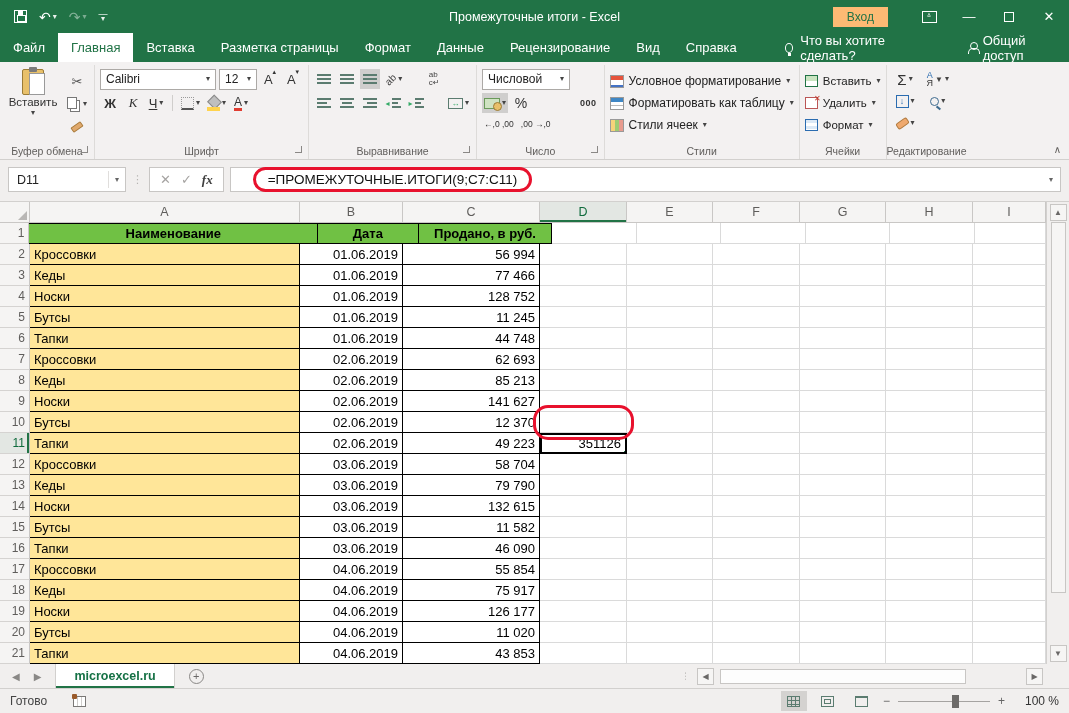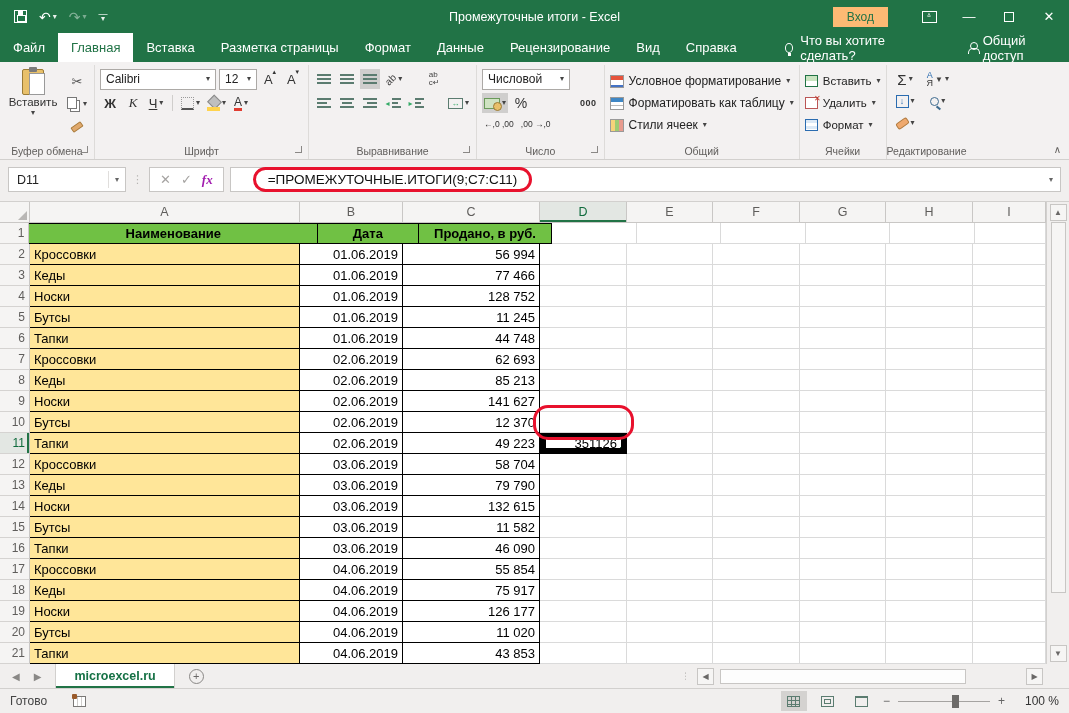--- a/index.html
+++ b/index.html
@@ -116,21 +116,21 @@
   .collapse{position:absolute;right:8px;bottom:4px;color:#605e5c;font-size:10px;cursor:pointer;}
 
   
   .fbar{height:42px;background:#f1efee;border-bottom:1px solid #d2d0ce;display:flex;align-items:center;padding:5px 8px 7px 8px;gap:6px;}
   .namebox{width:118px;height:25px;background:#fff;border:1px solid #c8c6c4;display:flex;align-items:center;font-size:12.5px;color:#222;}
   .namebox .nb{flex:1;padding-left:8px;}
   .namebox .nbsep{width:1px;height:17px;background:#e0dedc;}
   .namebox .caret{padding:0 6px;color:#666;}
   .vdots{color:#b5b3b1;font-size:11px;letter-spacing:0;line-height:.5;}
   .fbtns{display:flex;align-items:center;gap:10px;background:#fff;border:1px solid #c8c6c4;height:25px;padding:0 10px;color:#a5a3a1;font-size:13px;}
-  .fx{font-family:"Liberation Serif",serif;font-style:italic;color:#a21caf;font-weight:bold;}
+  .fx{font-family:"Liberation Serif",serif;font-style:italic;color:#404040;font-weight:bold;}
   .finput{flex:1;height:25px;background:#fff;border:1px solid #c8c6c4;display:flex;align-items:center;position:relative;font-size:13px;color:#111;}
   .fring{display:inline-block;border:3px solid #e8112d;border-radius:14px;padding:2px 12px;margin-left:22px;white-space:nowrap;font-size:13.5px;}
   .finput .caret{position:absolute;right:7px;color:#666;}
 
   
   .gridwrap{position:relative;height:462px;display:flex;}
   .gridmain{position:relative;width:1046px;}
   .colheads{display:flex;height:21px;}
   .corner{width:30px;height:21px;background:#f5f4f3;border-right:1px solid #c9c7c5;border-bottom:1px solid #c9c7c5;position:relative;}
   .corner:after{content:"";position:absolute;right:2px;bottom:2px;border-left:9px solid transparent;border-bottom:9px solid #b9b7b5;}
@@ -141,21 +141,21 @@
   .row-h{width:30px;border-right:1px solid #c9c7c5;border-bottom:1px solid #d5d3d1;background:#f5f4f3;
          font-size:12px;color:#5f5d5b;display:flex;align-items:center;justify-content:flex-end;padding-right:4px;cursor:pointer;}
   .row-h.sel{background:#e3e7e3;color:#0f6b3c;box-shadow:inset -2px 0 0 #217346;}
   .cell{height:21px;border-right:1px solid #dadada;border-bottom:1px solid #dadada;font-size:13px;color:#000;
         display:flex;align-items:center;white-space:nowrap;overflow:hidden;cursor:cell;background:#fff;}
   .cell.t{border-right:1px solid #000;border-bottom:1px solid #000;}
   .cell.t.first{border-left:none;}
   .cell.hrow{background:#70c144;font-weight:bold;justify-content:center;border-top:1px solid #000;}
   .cell.ca{background:#ffe699;padding-left:4px;}
   .cell.cb,.cell.cc{justify-content:flex-end;padding-right:4px;background:#fff;}
-  .cell.active-cell{position:relative;border:6px solid #000000;background:#fff;justify-content:flex-end;padding-right:4px;z-index:2;}
+  .cell.active-cell{position:relative;border:2px solid #000000;background:#fff;justify-content:flex-end;padding-right:4px;z-index:2;}
   .handle{position:absolute;right:-3px;bottom:-3px;width:5px;height:5px;background:#217346;border:1px solid #fff;}
   .ring-cell{position:absolute;left:533px;top:203px;width:101px;height:35px;border:3px solid #e8112d;border-radius:15px;z-index:5;pointer-events:none;}
   .vscroll{width:23px;background:#f1efee;border-left:1px solid #d2d0ce;display:flex;flex-direction:column;align-items:center;padding:2px 0;}
   .varrow{width:17px;height:17px;background:#f6f5f4;border:1px solid #c8c6c4;color:#6a6867;font-size:8px;display:flex;align-items:center;justify-content:center;cursor:pointer;}
   .vtrack{flex:1;width:17px;display:flex;padding:1px 0;}
   .vthumb{width:15px;margin:0 auto;height:88%;background:#f6f5f4;border:1px solid #c8c6c4;cursor:grab;}
 
   
   .sheetbar{height:25px;background:#f1efee;border-bottom:1px solid #d2d0ce;display:flex;align-items:stretch;font-size:12.5px;}
   .navarr{display:flex;align-items:center;gap:14px;color:#8a8886;padding:0 14px 0 12px;font-size:10px;}
@@ -429,21 +429,21 @@
       <div class="srow">
           <span class="ftic"></span>
           <span>Форматировать как таблицу</span>
           <span class="caret">▾</span>
         </div>
       <div class="srow">
           <span class="csic"></span>
           <span>Стили ячеек</span>
           <span class="caret">▾</span>
         </div>
-      <div class="glabel">Общий</div>
+      <div class="glabel">Стили</div>
     </div>
 
     <div class="group" style="padding-top:5px;">
       <div class="srow">
           <span class="insic"></span>
           <span class="sm">Вставить</span>
           <span class="caret">▾</span>
         </div>
       <div class="srow">
           <span class="delic"></span>

